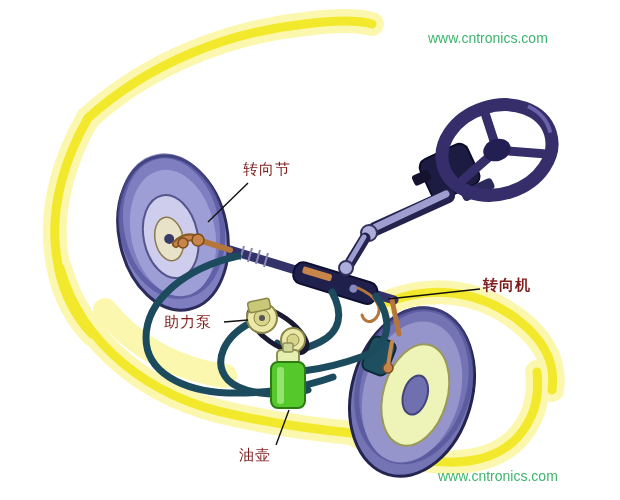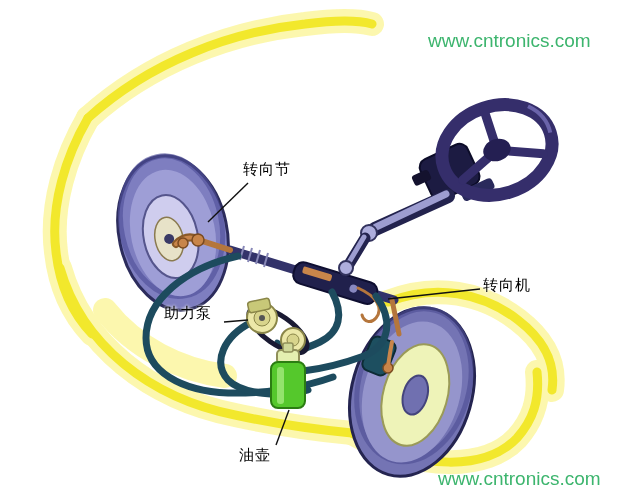--- a/index.html
+++ b/index.html
@@ -7,28 +7,28 @@
     position:relative;
     width:620px;height:500px;
     background:#ffffff;
     overflow:hidden;
     font-family:"Liberation Sans", sans-serif;
   }
   #artwork{position:absolute;left:0;top:0;}
   .part-label{
     position:absolute;
     font-size:15px;
-    color:#000000;
+    color:#7f1d1d;
     letter-spacing:1px;
     white-space:nowrap;
     text-shadow:0 0 3px #fff,0 0 3px #fff;
   }
   .watermark{
     position:absolute;
-    font-size:19px;
+    font-size:14px;
     color:#3db56e;
     white-space:nowrap;
     text-align:center;
   }
 </style>
 </head>
 <body>
 
 <div id="stage">
 
@@ -156,23 +156,23 @@
     <g stroke="#111111" stroke-width="1.4">
       <line x1="248" y1="183" x2="208" y2="222"></line>
       <line x1="480" y1="289" x2="388" y2="299"></line>
       <line x1="224" y1="322" x2="248" y2="320"></line>
       <line x1="276" y1="445" x2="289" y2="410"></line>
     </g>
   </svg>
 
   <div class="part-label" style="left:243px;top:160px;">转向节</div>
 
-  <div class="part-label" style="left:483px;top:276px;">转向机</div>
+  <div class="part-label" style="left:483px;top:276px;font-weight:bold;">转向机</div>
 
-  <div class="part-label" style="left:164px;top:304px;">助力泵</div>
+  <div class="part-label" style="left:164px;top:313px;">助力泵</div>
 
   <div class="part-label" style="left:239px;top:446px;">油壶</div>
 
   <div class="watermark" style="left:428px;top:30px;">www.cntronics.com</div>
 
   <div class="watermark" style="left:438px;top:468px;">www.cntronics.com</div>
 
 </div>
 
 </body></html>

